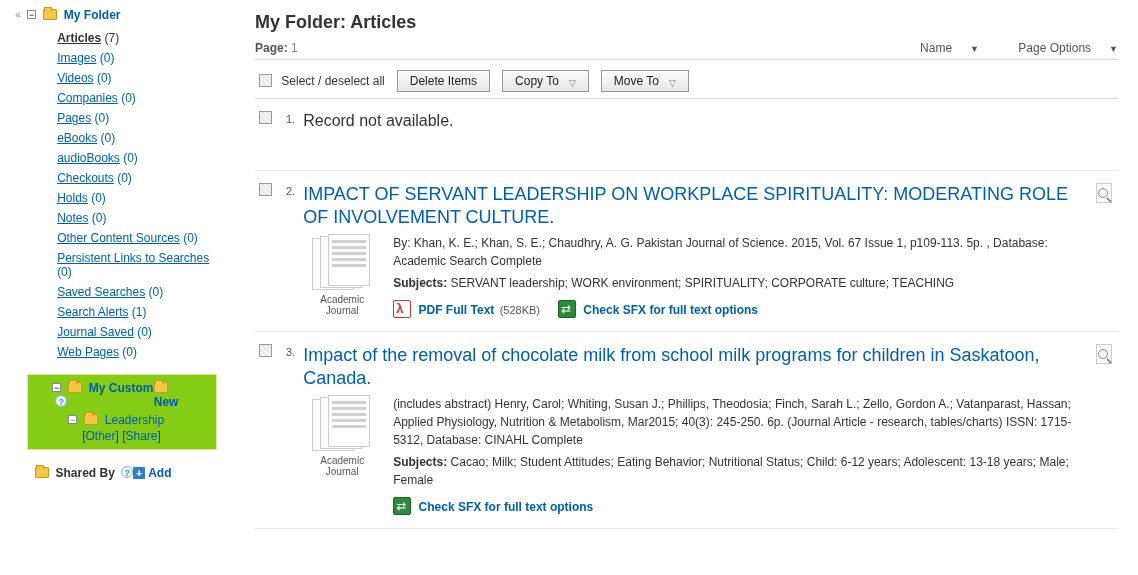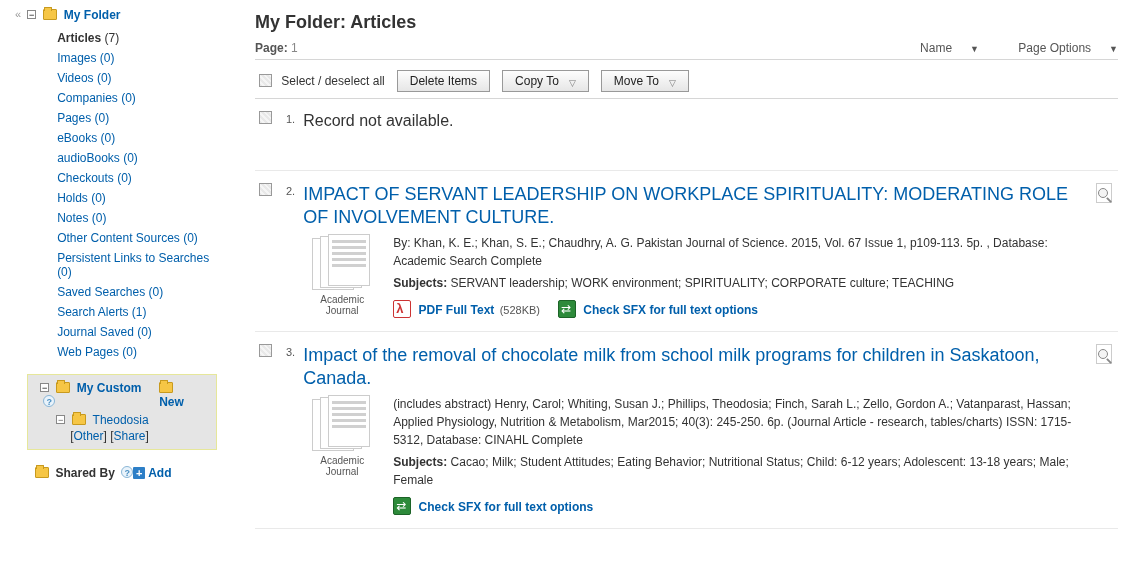--- a/index.html
+++ b/index.html
@@ -7,23 +7,23 @@
   .container { display: flex; width: 1138px; }
   .sidebar { width: 225px; padding: 8px 8px 8px 15px; flex-shrink: 0; }
   .main { flex: 1; padding: 8px 20px 8px 30px; }
   .collapse-chevron { color: #999; font-size: 11px; cursor: pointer; margin-right: 6px; display: inline-block; }
   .folder-icon { display: inline-block; width: 14px; height: 11px; background: #f6c645; border: 1px solid #c89a1e; border-radius: 1px; margin-right: 3px; position: relative; vertical-align: -1px; }
   .folder-icon::before { content:''; position:absolute; top:-3px; left:0; width:6px; height:3px; background:#f6c645; border:1px solid #c89a1e; border-bottom:none; border-radius:1px 1px 0 0; }
   .folder-root { font-weight: bold; color:#005fab; margin-bottom: 6px; }
   .folder-list { list-style:none; margin:0 0 12px 30px; padding:0; }
   .folder-list li { padding: 3px 0; font-size: 12px; }
   .folder-list li.bold-item span:first-child { font-weight: bold; color:#333; }
-  .folder-list li .cat-label { color:#005fab; }
+  .folder-list li .cat-label { color:#005fab;text-decoration:underline; }
   .folder-list li.bold-item .cat-label { color:#333; }
-  .custom-box { background:#e5e5e5; border:1px solid #e6e79a; padding:6px 12px; margin-bottom:12px; }
+  .custom-box { background:#84cc16; border:1px solid #e6e79a; padding:6px 24px; margin-bottom:12px; }
   .custom-header { display:flex; justify-content:space-between; align-items:center; margin-bottom:4px; }
   .custom-header .left { font-weight:bold; color:#005fab; }
   .custom-header .right { font-weight:bold; color:#005fab; }
   .help-icon { display:inline-block; width:12px; height:12px; border:1px solid #8ab6d6; border-radius:50%; color:#4a8fc2; font-size:9px; line-height:12px; text-align:center; margin-left:3px; background:#e9f3fb; vertical-align:1px; }
   .custom-sub { margin-left:16px; font-size:12px; }
   .custom-sub .leadership { color:#005fab; }
   .custom-sub .editshare { margin-left:14px; margin-top:2px; }
   .custom-sub .editshare span { color:#005fab; }
   .custom-sub .editshare .bracket { color:#333; }
   .shared-row { display:flex; align-items:center; padding:4px 8px; }
@@ -112,21 +112,21 @@
             </span>
             <span class="right">
               <span class="folder-icon"></span>
               <span>New</span>
             </span>
           </div>
           <div class="custom-sub">
             <div>
               <span class="tree-toggle">−</span>
               <span class="folder-icon"></span>
-              <span class="leadership">Theodosia</span>
+              <span class="leadership">Leadership</span>
             </div>
             <div class="editshare">
               <span class="bracket">[</span><span>Other</span><span class="bracket">]</span>
               <span class="bracket">[</span><span>Share</span><span class="bracket">]</span>
             </div>
           </div>
         </div>
 
         <div class="shared-row">
           <span class="left">

